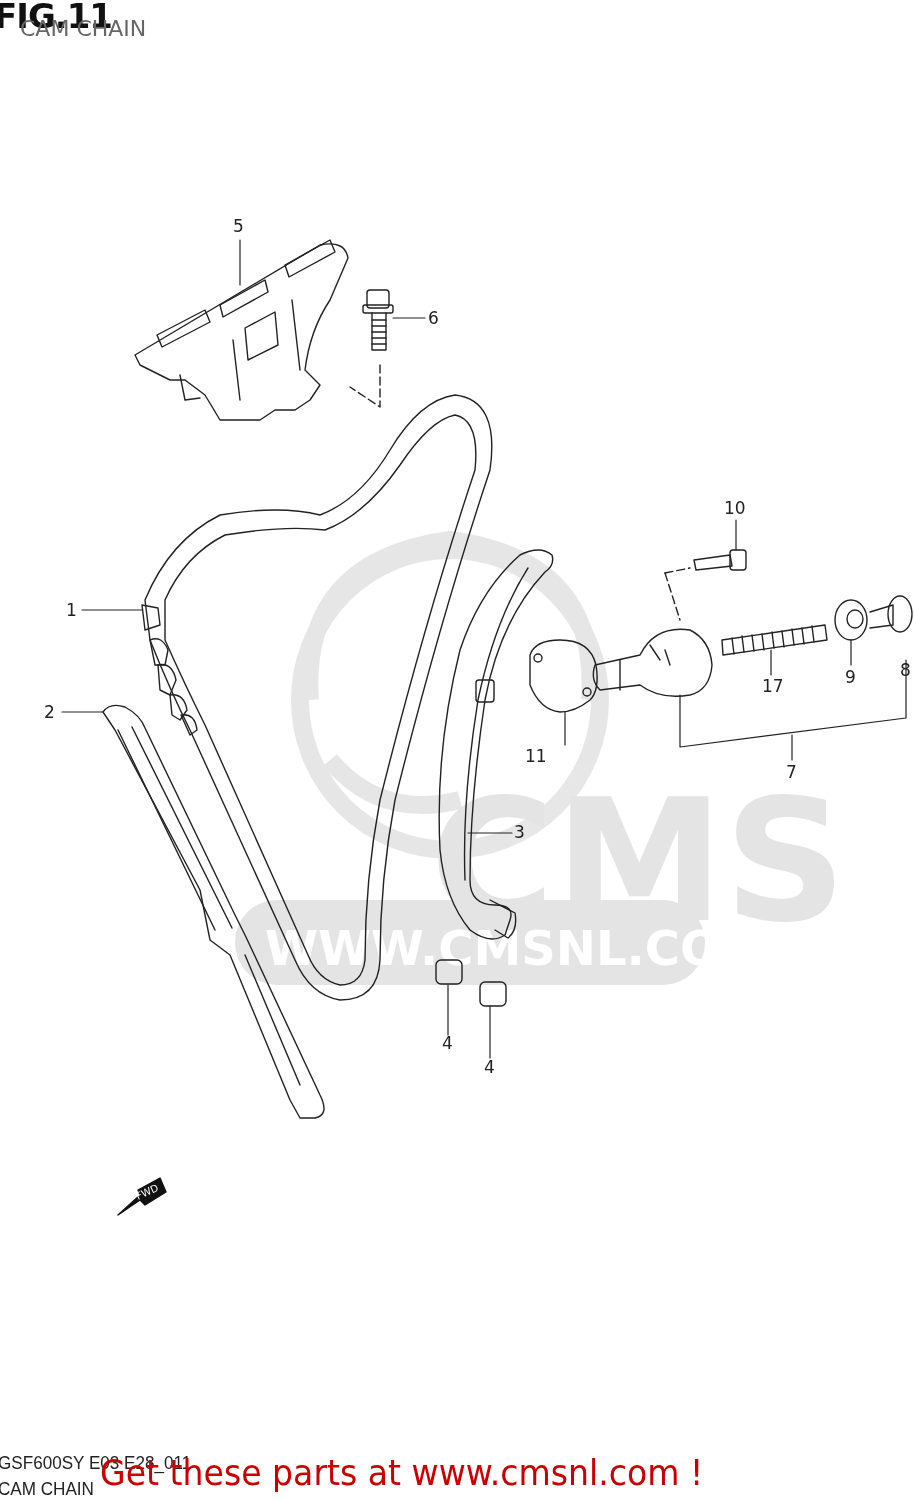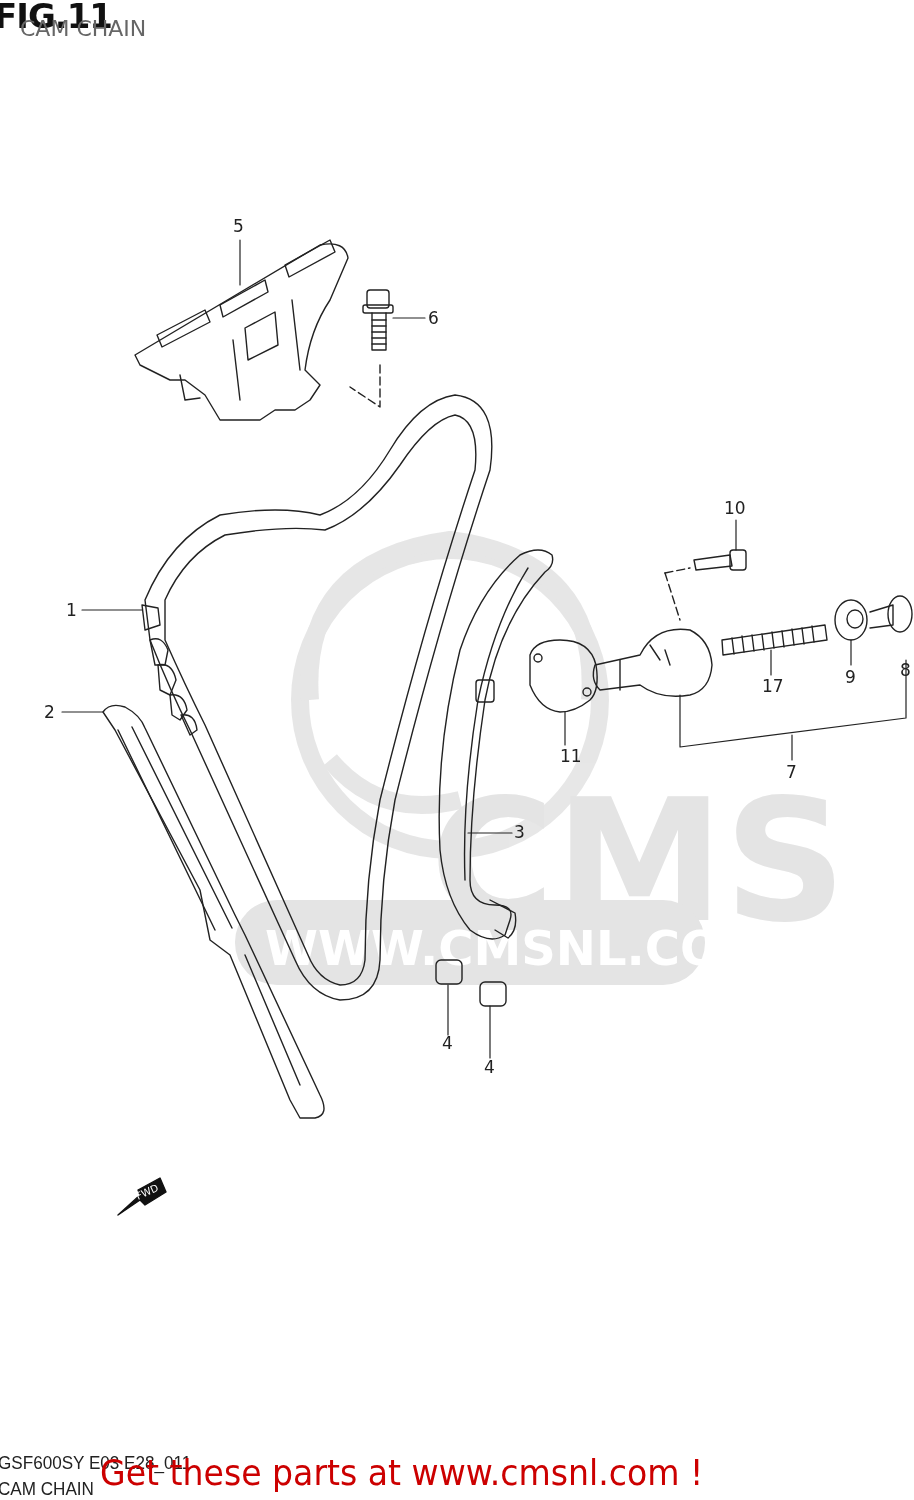--- a/index.html
+++ b/index.html
@@ -143,18 +143,18 @@
 <div class="callout" style="left:44px;top:702px">2</div>
 <div class="callout" style="left:514px;top:822px">3</div>
 <div class="callout" style="left:442px;top:1033px">4</div>
 <div class="callout" style="left:484px;top:1057px">4</div>
 <div class="callout" style="left:233px;top:216px">5</div>
 <div class="callout" style="left:428px;top:308px">6</div>
 <div class="callout" style="left:786px;top:762px">7</div>
 <div class="callout" style="left:900px;top:660px">8</div>
 <div class="callout" style="left:845px;top:667px">9</div>
 <div class="callout" style="left:762px;top:676px">17</div>
-<div class="callout" style="left:560px;top:746px">11</div>
+<div class="callout" style="left:525px;top:746px">11</div>
 <div class="callout" style="left:724px;top:498px">10</div>
 
 <div class="footer-code">GSF600SY E03 E28_011</div>
 <div class="footer-name">CAM CHAIN</div>
 <div class="promo">Get these parts at www.cmsnl.com !</div>
 
 </body></html>

